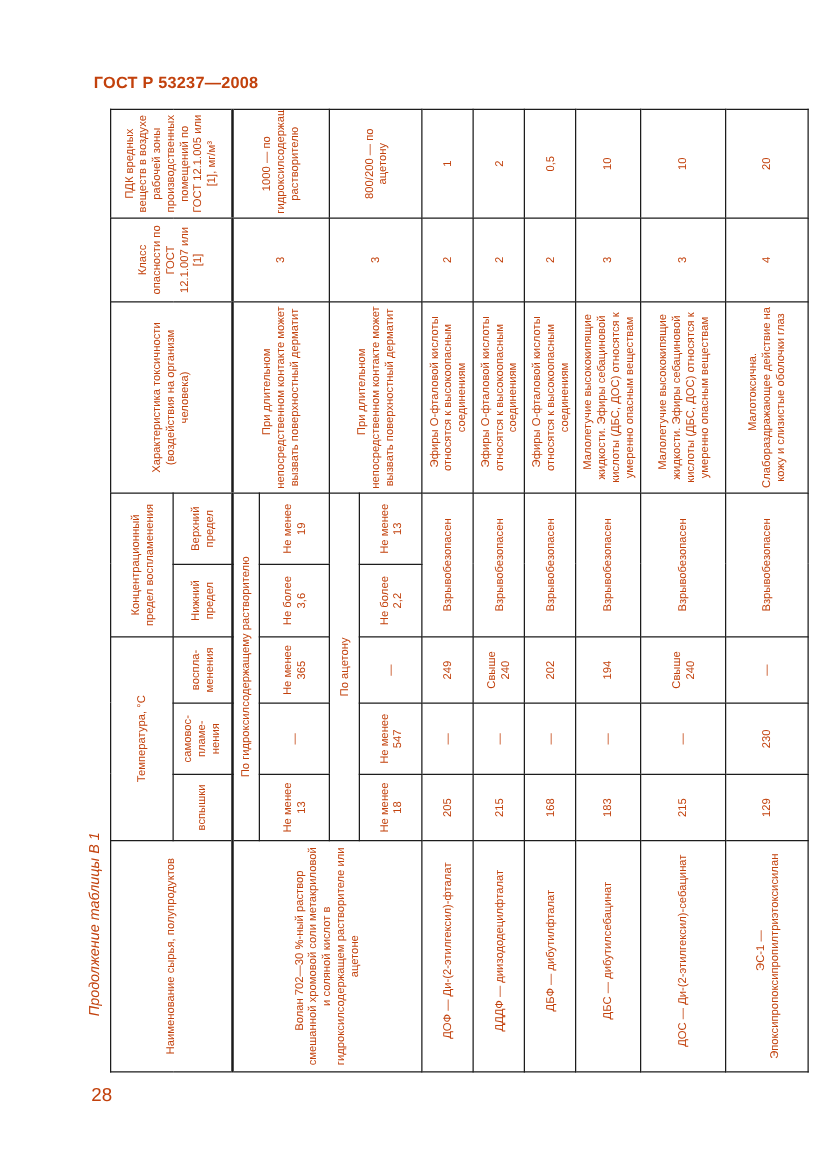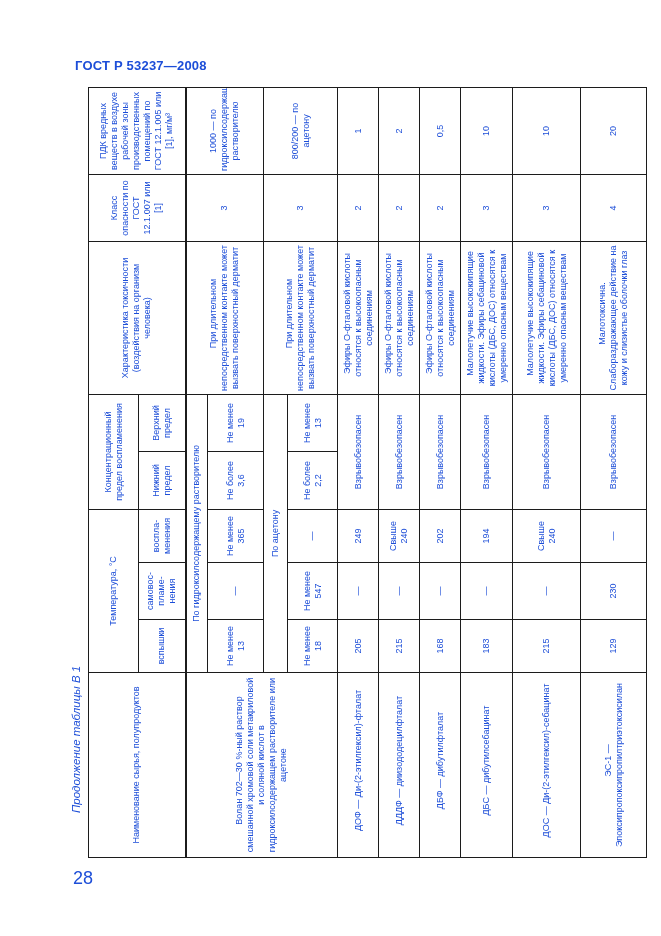--- a/index.html
+++ b/index.html
@@ -1,32 +1,32 @@
 <!DOCTYPE html>
 <html><head>
 <meta charset="utf-8">
 <style>
   * { margin:0; padding:0; box-sizing:border-box; }
   html,body { background:#888; }
   .page {
     position:relative;
     width:661px; height:936px;
     background:#fff;
-    color:#1d4ed8;
+    color:#c2410c;
     font-family:"Liberation Sans", sans-serif;
     overflow:hidden;
     margin:0 auto;
   }
   .gost-header {
     position:absolute; left:75px; top:58px;
     font-size:13px; font-weight:bold; letter-spacing:.2px;
   }
   .page-number {
     position:absolute; left:73px; top:868px;
-    font-size:18px;
+    font-size:15px;
   }
   .rot-wrap {
     position:absolute; left:70px; top:88px;
     width:576px; height:770px;
   }
   .logical {
     width:770px; height:576px;
     transform-origin:0 0;
     transform: translateY(770px) rotate(-90deg);
   }

